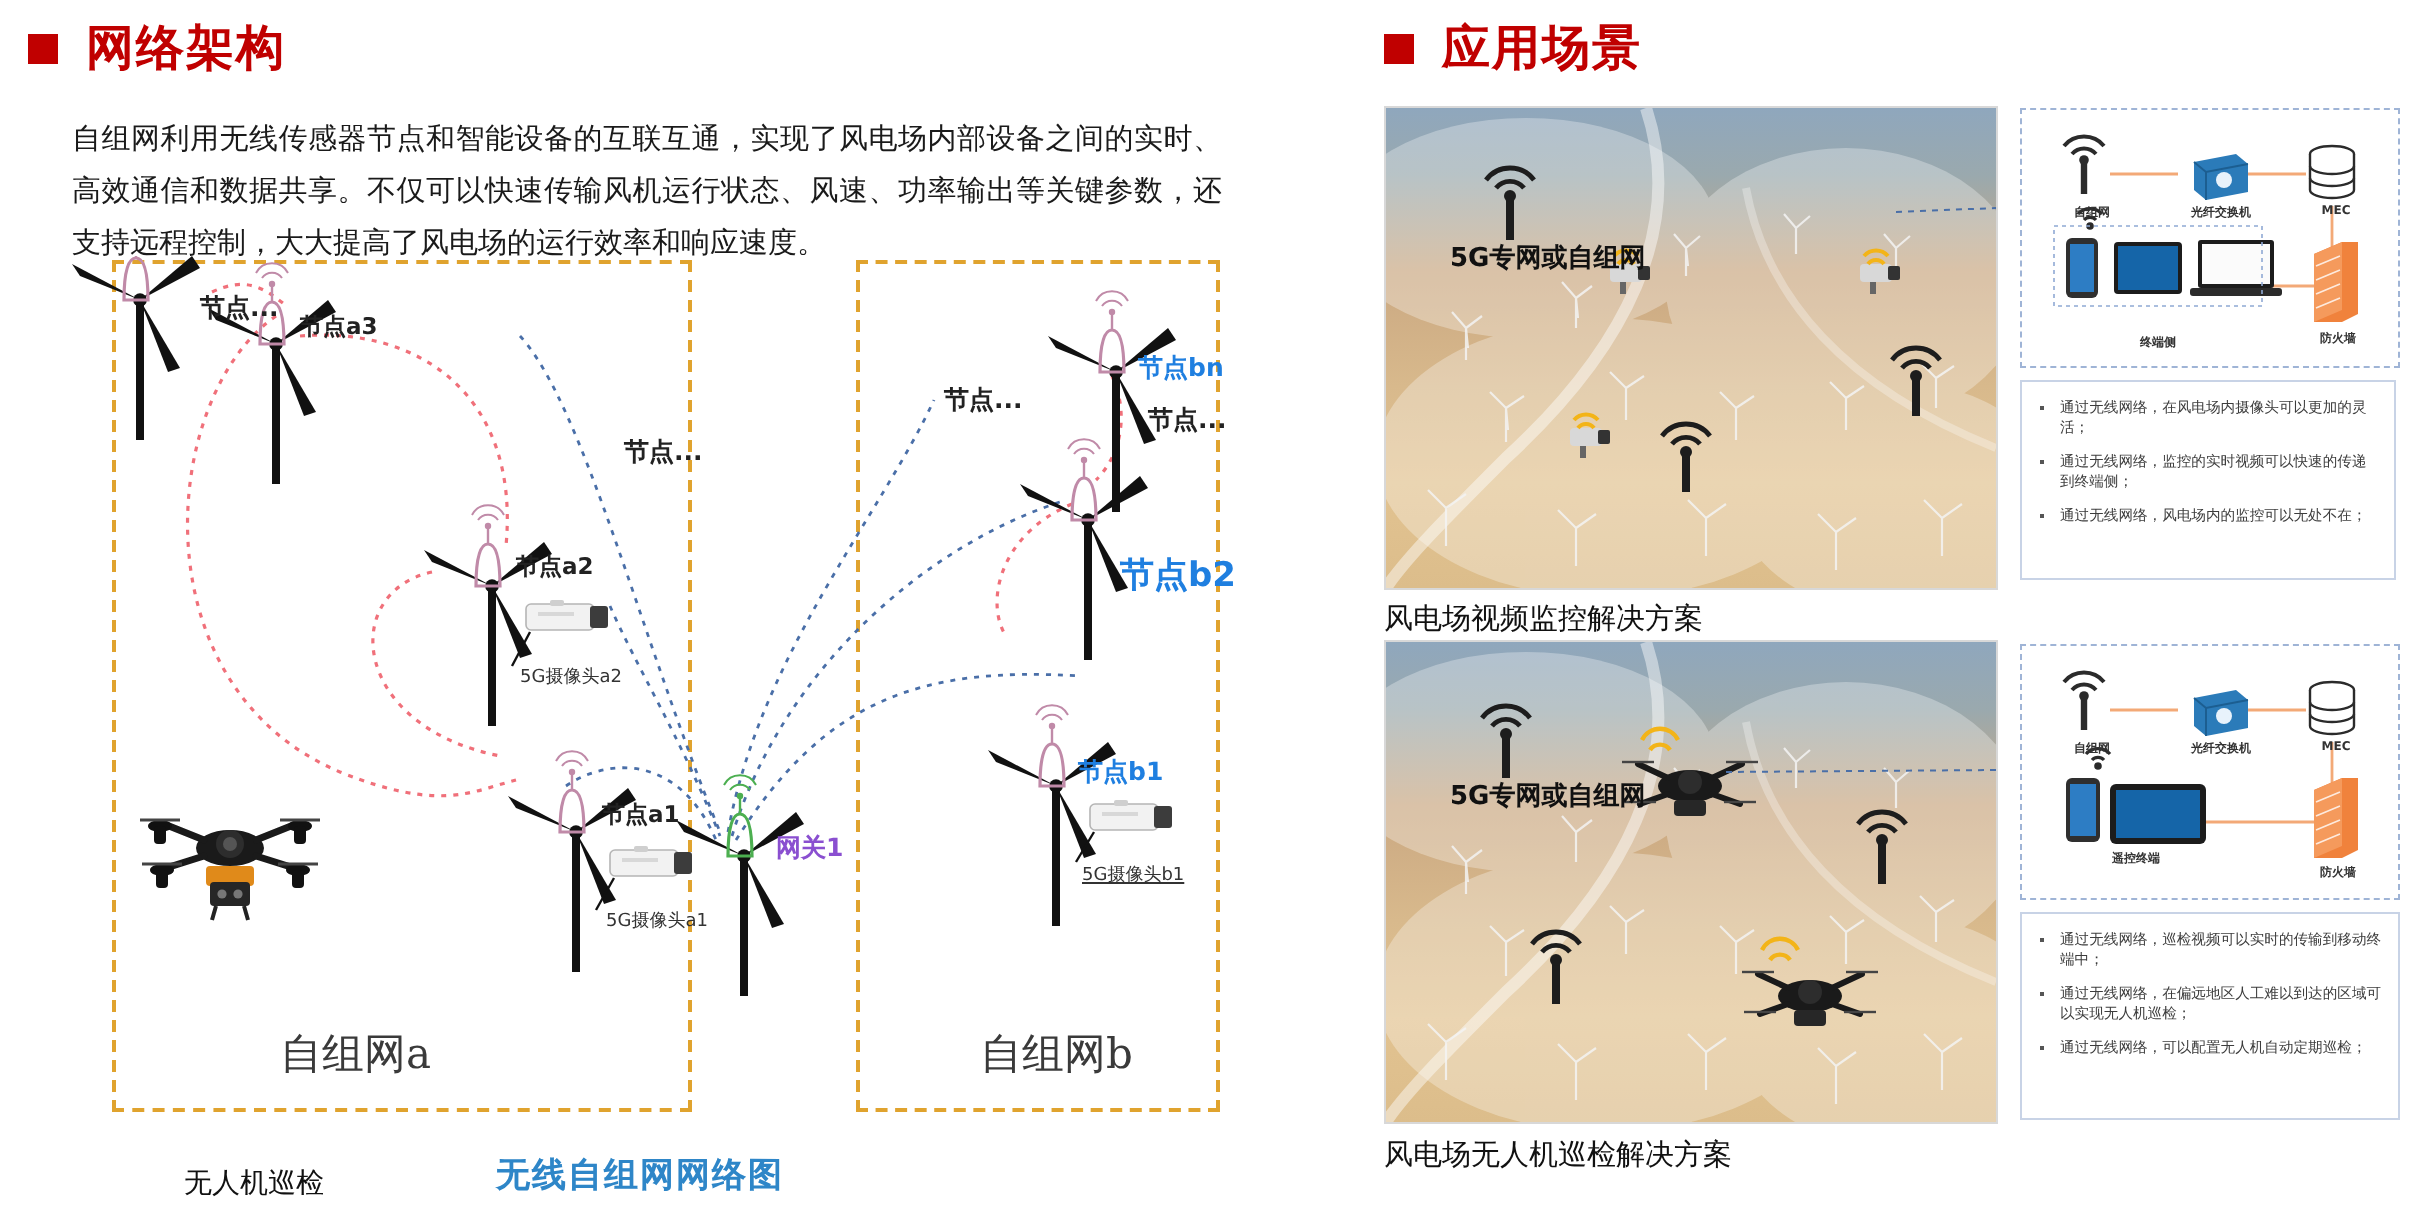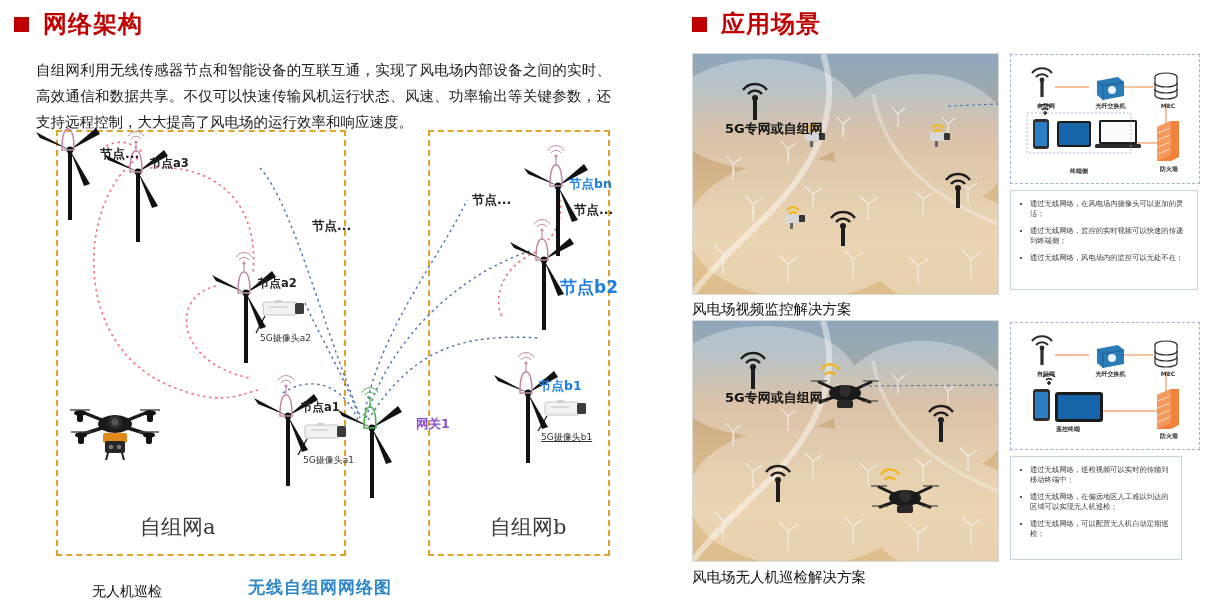--- a/index.html
+++ b/index.html
@@ -18,21 +18,21 @@
   .netbox{position:absolute;border:2px dashed #e0a32e;box-sizing:border-box;}
   #box-a{left:36px;top:2px;width:290px;height:426px;}
   #box-b{left:408px;top:2px;width:182px;height:426px;}
   .boxlabel{position:absolute;font-size:21px;color:#3a3a3a;
             font-family:"DejaVu Serif","Liberation Serif",serif;}
   #label-a{left:120px;top:385px;}
   #label-b{left:470px;top:385px;}
   .nodelabel{position:absolute;font-size:11.5px;white-space:nowrap;font-weight:600;}
   .nl-dark{color:#222;}
   .nl-blue{color:#1f7fe0;}
-  .nl-purple{color:#8a4fd0;margin-left:28px;}
+  .nl-purple{color:#8a4fd0;}
   .nl-small{font-size:9px;font-weight:500;color:#333;}
   .ellip{position:absolute;font-size:12.5px;color:#222;font-weight:600;white-space:nowrap;}
   #caption-left{position:absolute;left:0;top:576px;width:640px;text-align:center;
                 font-size:17px;color:#2e86c8;font-weight:600;letter-spacing:1px;}
   #drone-label{position:absolute;left:52px;top:455px;width:110px;text-align:center;
                font-size:14px;color:#111;}
 
   
   #right-col{position:absolute;left:640px;top:0;width:571px;height:613px;}
   .photo{position:absolute;border:1px solid #d8d8d8;overflow:hidden;
@@ -40,21 +40,21 @@
   #photo1{left:52px;top:53px;width:305px;height:240px;}
   #photo2{left:52px;top:320px;width:305px;height:240px;}
   .photo svg{position:absolute;left:0;top:0;}
   .plabel{position:absolute;font-size:13px;font-weight:700;color:#111;white-space:nowrap;}
   .card{position:absolute;border:1px dashed #9fb4d6;background:#ffffff;box-sizing:border-box;}
   #card1{left:370px;top:54px;width:190px;height:130px;}
   #card2{left:370px;top:322px;width:190px;height:128px;}
   .bullets{position:absolute;border:1px solid #c8d3e6;background:#fff;box-sizing:border-box;
            padding:8px 7px 6px 6px;}
   #bul1{left:370px;top:190px;width:188px;height:100px;}
-  #bul2{left:370px;top:456px;width:172px;height:104px;}
+  #bul2{left:370px;top:456px;width:190px;height:104px;}
   .bullets ul{margin:0;padding:0;list-style:none;}
   .bullets li{position:relative;padding-left:13px;margin-bottom:7px;
               font-size:7.3px;line-height:10px;color:#3d3d3d;
               font-family:"DejaVu Serif","Liberation Serif",serif;}
   .bullets li:before{content:"";position:absolute;left:3px;top:4px;width:2px;height:2px;background:#555;}
   .cardlabel{position:absolute;font-size:6px;color:#333;white-space:nowrap;text-align:center;font-weight:700;}
   .cap{position:absolute;width:305px;left:52px;text-align:left;font-size:14.5px;color:#111;}
   #cap1{top:300px;}
   #cap2{top:568px;}
 </style>

